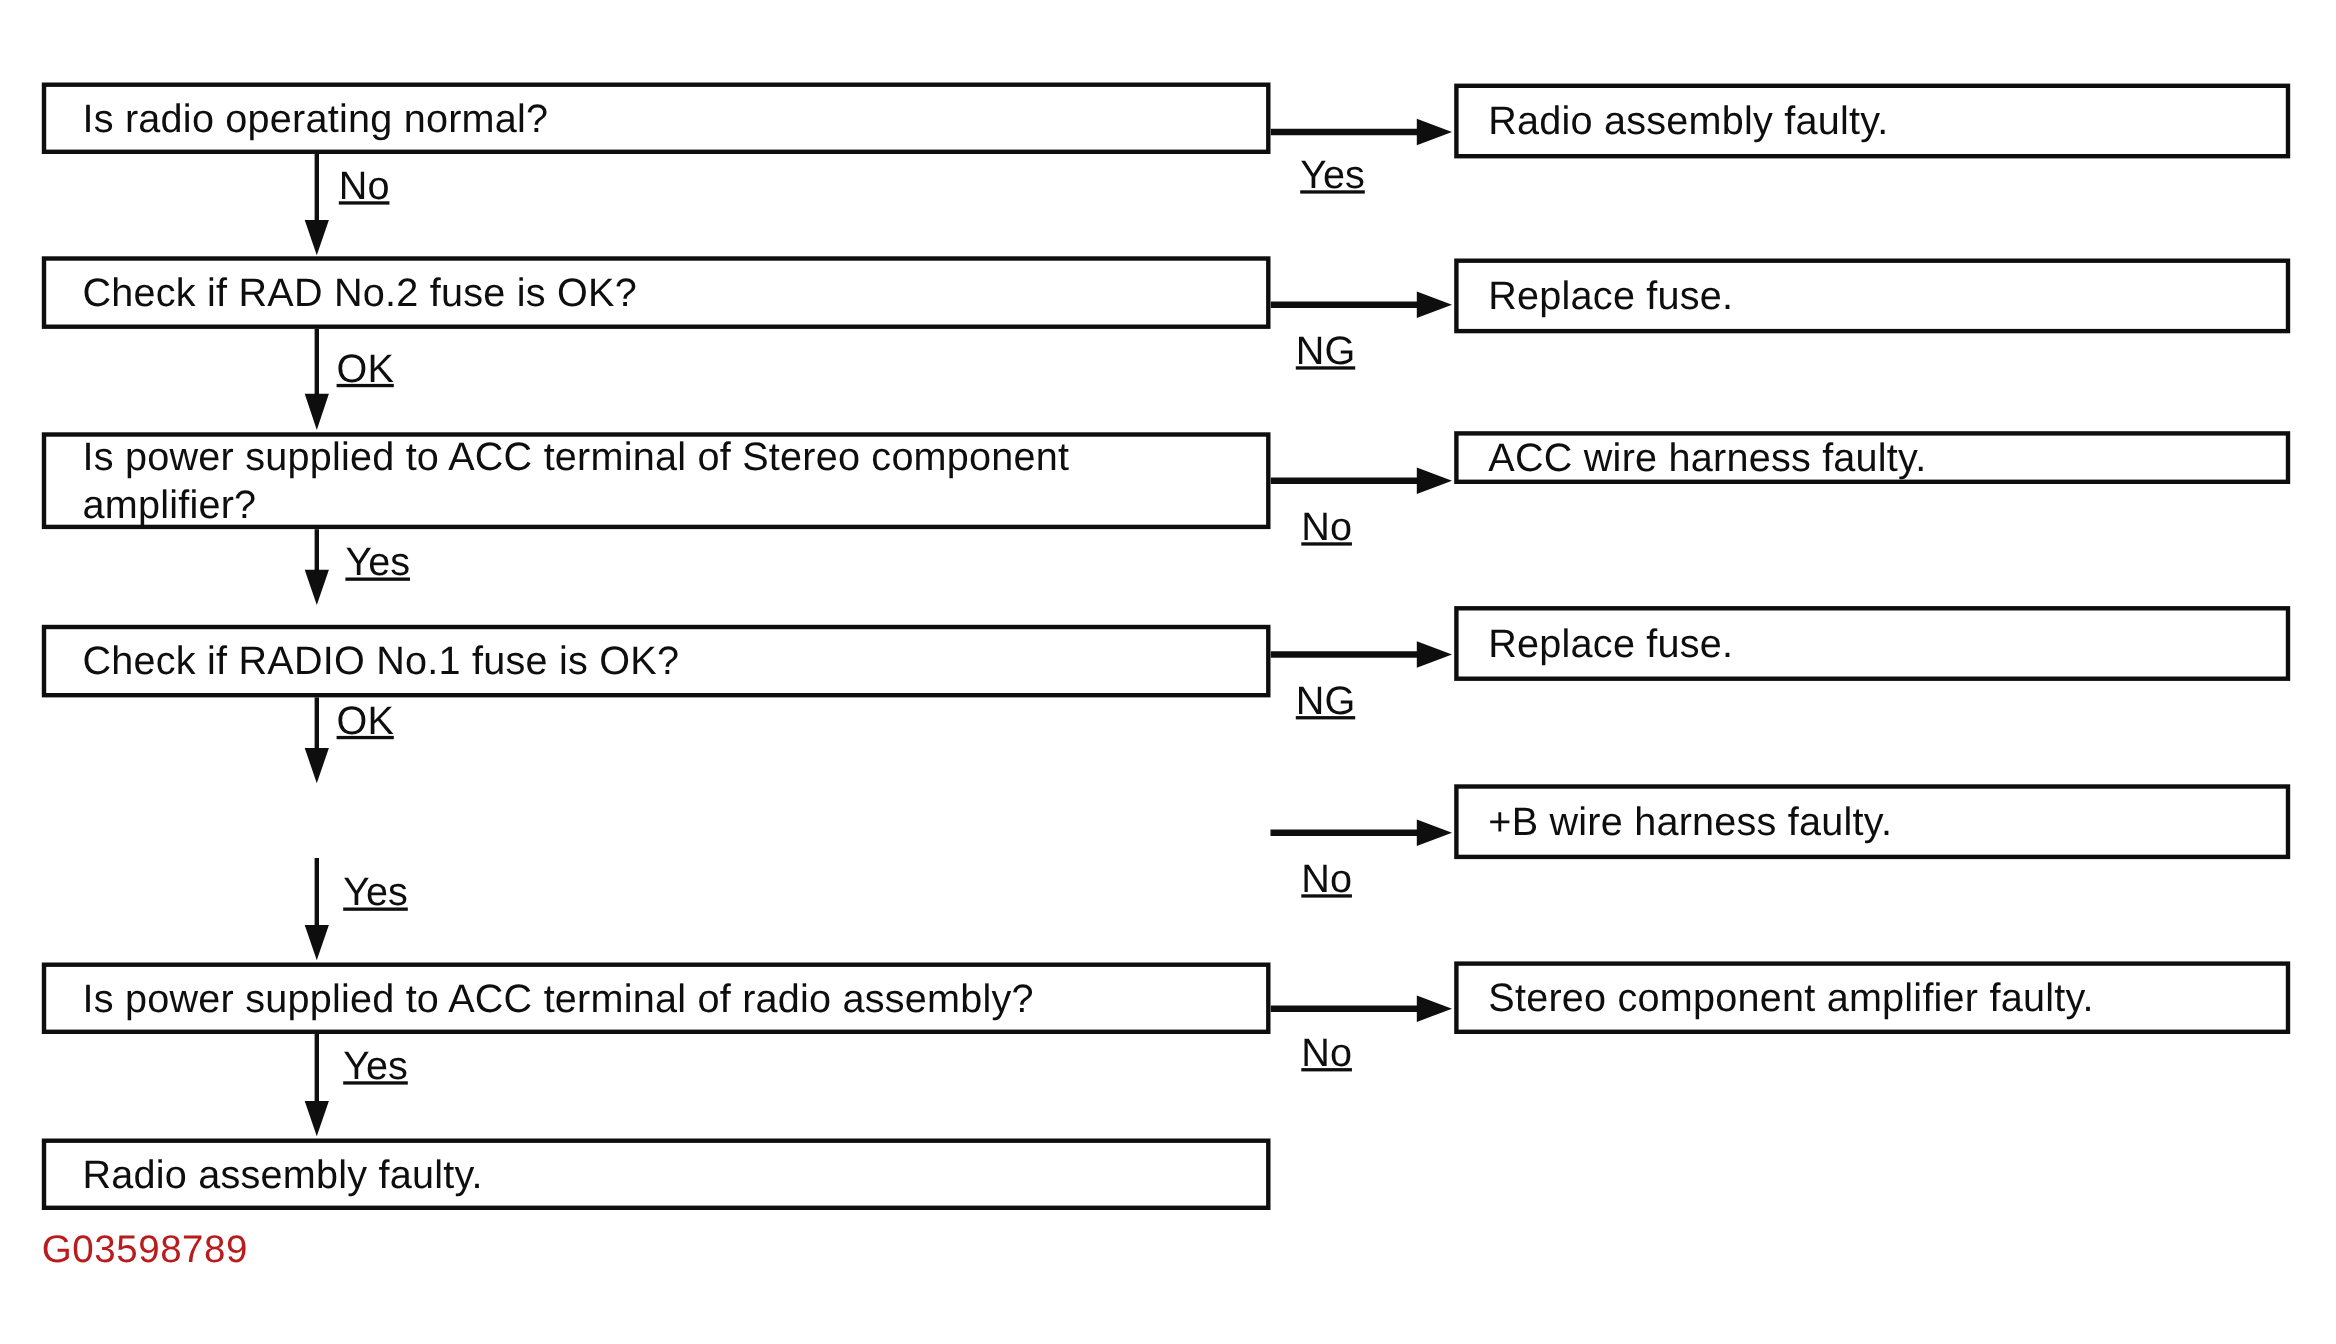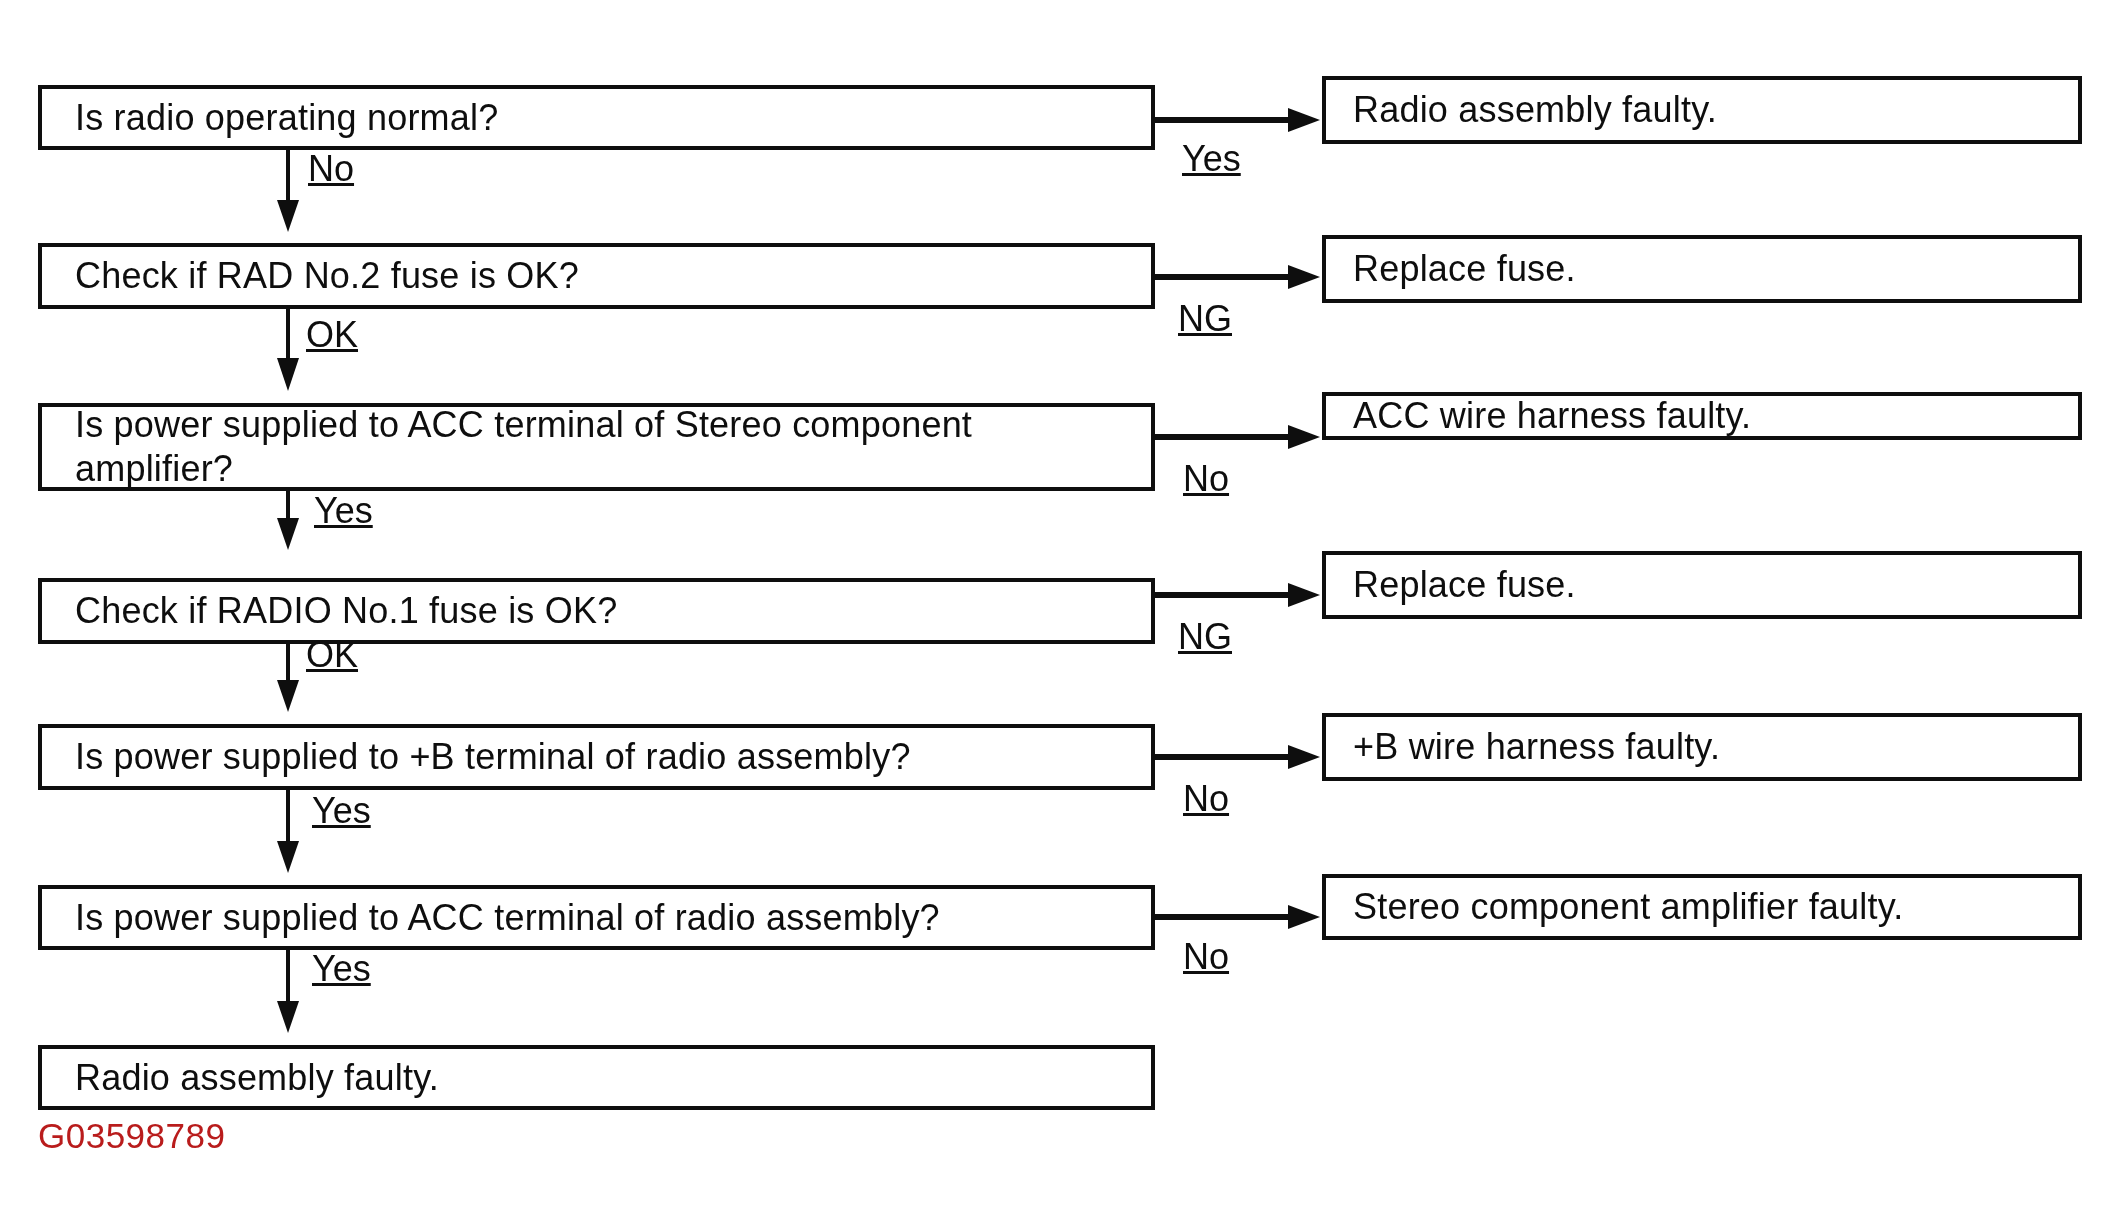--- a/index.html
+++ b/index.html
@@ -26,21 +26,20 @@
     align-items: center;
     font-size: 36px;
     line-height: 44px;
     color: #0e0e0e;
     letter-spacing: 0.2px;
   }
   .qbox {
     left: 38px;
     width: 1117px;
     padding: 2px 14px 2px 33px;
-    margin-top: 10px;
   }
   .rbox {
     left: 1322px;
     width: 760px;
     padding: 2px 12px 2px 27px;
   }
   .edge-label {
     position: absolute;
     font-size: 36px;
     line-height: 38px;
@@ -121,23 +120,20 @@
   </div>
   <div class="node qbox" style="top:233px;height:66px">
     <span>Check if RAD No.2 fuse is OK?</span>
   </div>
   <div class="node qbox" style="top:393px;height:88px">
     <span>Is power supplied to ACC terminal of Stereo component amplifier?</span>
   </div>
   <div class="node qbox" style="top:568px;height:66px">
     <span>Check if RADIO No.1 fuse is OK?</span>
   </div>
-  <div class="node qbox" style="top:714px;height:66px">
-    <span>Is power supplied to +B terminal of radio assembly?</span>
-  </div>
   <div class="node qbox" style="top:875px;height:65px">
     <span>Is power supplied to ACC terminal of radio assembly?</span>
   </div>
   <div class="node qbox" style="top:1035px;height:65px">
     <span>Radio assembly faulty.</span>
   </div>
 
   <div class="node rbox" style="top:76px;height:68px">
     <span>Radio assembly faulty.</span>
   </div>

